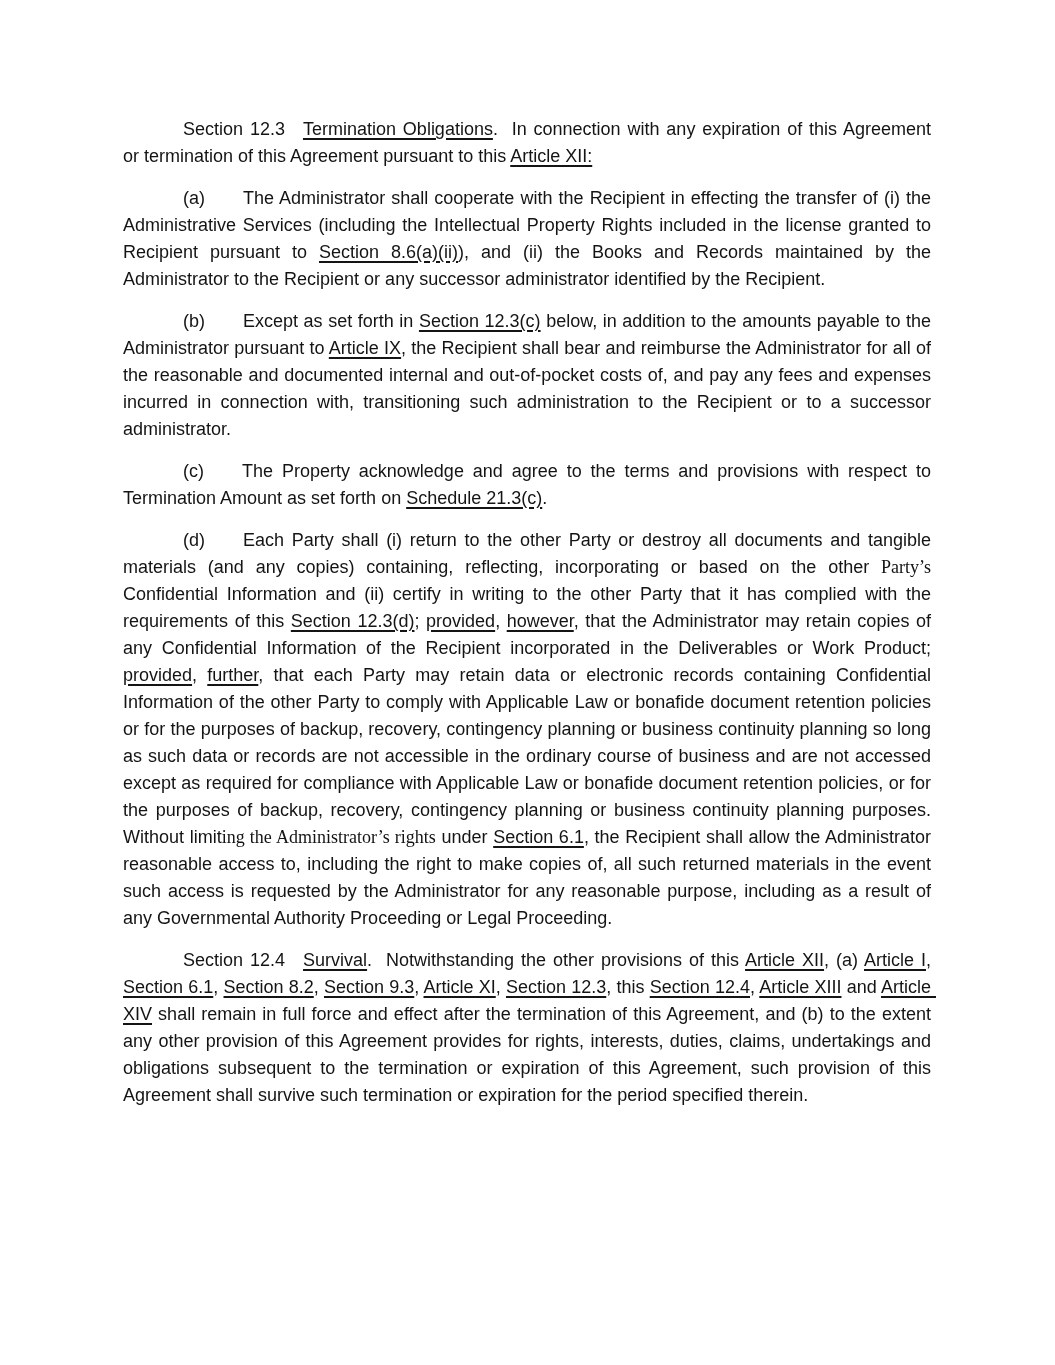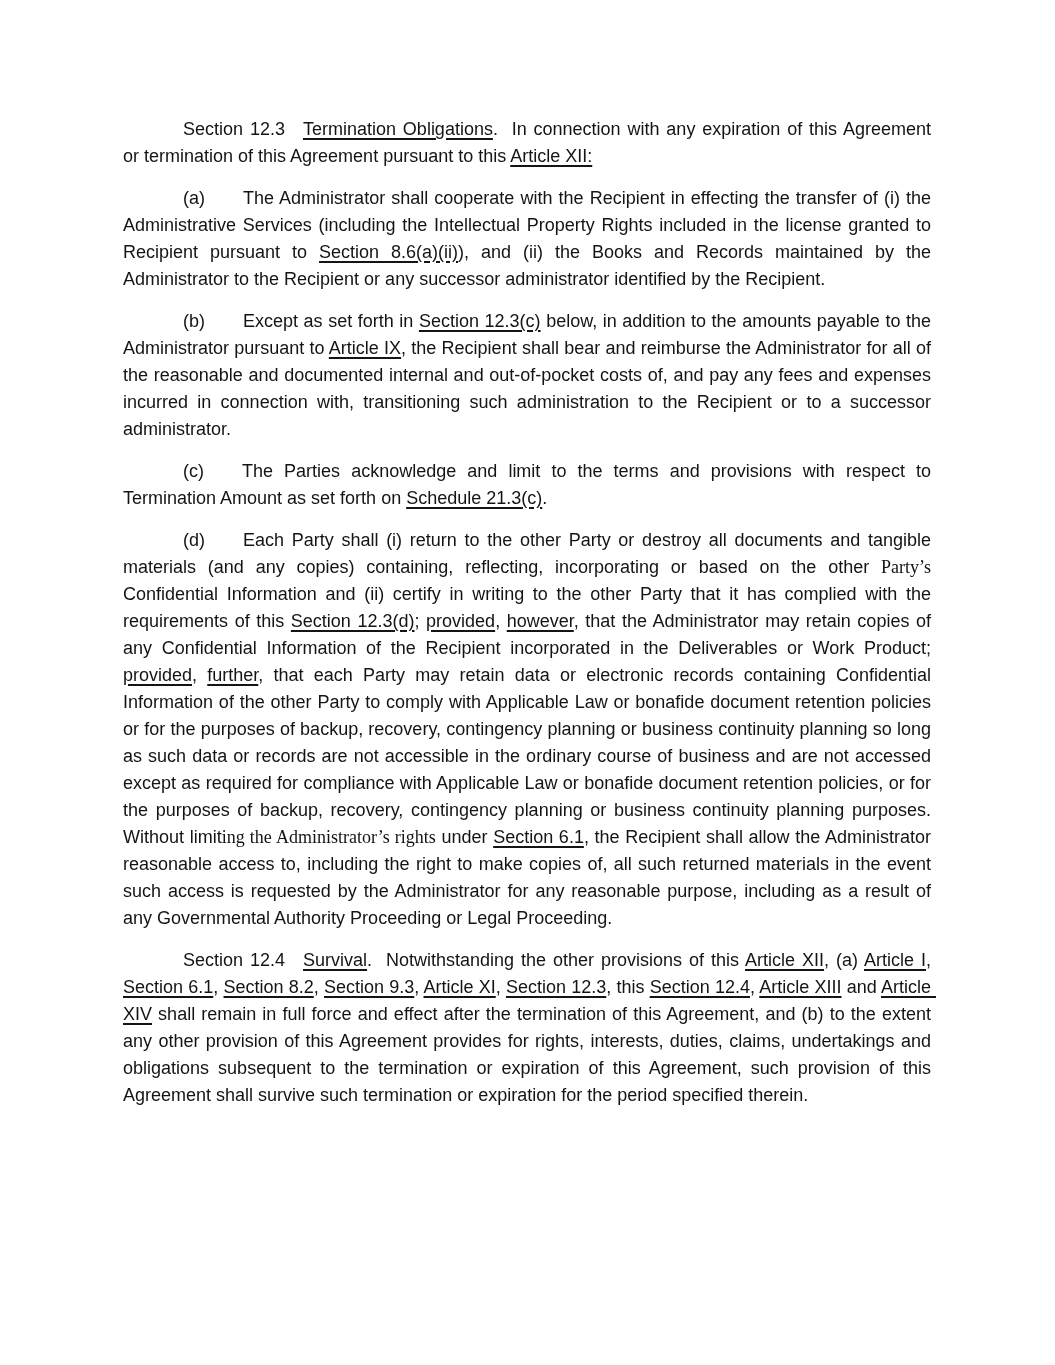--- a/index.html
+++ b/index.html
@@ -56,19 +56,19 @@
   }
 </style>
 </head>
 <body>
 
 <div class="page">
   <div class="doc-body">
       <p class="doc-par"><span>Section 12.3</span><span class="gap"></span><span class="u">Termination Obligations</span><span>.  In connection with any expiration of this Agreement or termination of this Agreement pursuant to this </span><span class="u">Article XII:</span></p>
       <p class="doc-par"><span>(a)</span><span class="tab"></span><span>The Administrator shall cooperate with the Recipient in effecting the transfer of (i) the Administrative Services (including the Intellectual Property Rights included in the license granted to Recipient pursuant to </span><span class="u">Section 8.6(a)(ii)</span><span>), and (ii) the Books and Records maintained by the Administrator to the Recipient or any successor administrator identified by the Recipient.</span></p>
       <p class="doc-par"><span>(b)</span><span class="tab"></span><span>Except as set forth in </span><span class="u">Section 12.3(c)</span><span> below, in addition to the amounts payable to the Administrator pursuant to </span><span class="u">Article IX</span><span>, the Recipient shall bear and reimburse the Administrator for all of the reasonable and documented internal and out-of-pocket costs of, and pay any fees and expenses incurred in connection with, transitioning such administration to the Recipient or to a successor administrator.</span></p>
-      <p class="doc-par"><span>(c)</span><span class="tab"></span><span>The Parties acknowledge and limit to the terms and provisions with respect to Termination Amount as set forth on </span><span class="u">Schedule 21.3(c)</span><span>.</span></p>
+      <p class="doc-par"><span>(c)</span><span class="tab"></span><span>The Property acknowledge and agree to the terms and provisions with respect to Termination Amount as set forth on </span><span class="u">Schedule 21.3(c)</span><span>.</span></p>
       <p class="doc-par"><span>(d)</span><span class="tab"></span><span>Each Party shall (i) return to the other Party or destroy all documents and tangible materials (and any copies) containing, reflecting, incorporating or based on the other </span><span class="serif">Party’s</span><span> Confidential Information and (ii) certify in writing to the other Party that it has complied with the requirements of this </span><span class="u">Section 12.3(d)</span><span>; </span><span class="u">provided</span><span>, </span><span class="u">however</span><span>, that the Administrator may retain copies of any Confidential Information of the Recipient incorporated in the Deliverables or Work Product; </span><span class="u">provided</span><span>, </span><span class="u">further</span><span>, that each Party may retain data or electronic records containing Confidential Information of the other Party to comply with Applicable Law or bonafide document retention policies or for the purposes of backup, recovery, contingency planning or business continuity planning so long as such data or records are not accessible in the ordinary course of business and are not accessed except as required for compliance with Applicable Law or bonafide document retention policies, or for the purposes of backup, recovery, contingency planning or business continuity planning purposes.  Without limit</span><span class="serif">ing the Administrator’s rights</span><span> under </span><span class="u">Section 6.1</span><span>, the Recipient shall allow the Administrator reasonable access to, including the right to make copies of, all such returned materials in the event such access is requested by the Administrator for any reasonable purpose, including as a result of any Governmental Authority Proceeding or Legal Proceeding.</span></p>
       <p class="doc-par"><span>Section 12.4</span><span class="gap"></span><span class="u">Survival</span><span>.  Notwithstanding the other provisions of this </span><span class="u">Article XII</span><span>, (a) </span><span class="u">Article I</span><span>, </span><span class="u">Section 6.1</span><span>, </span><span class="u">Section 8.2</span><span>, </span><span class="u">Section 9.3</span><span>, </span><span class="u">Article XI</span><span>, </span><span class="u">Section 12.3</span><span>, this </span><span class="u">Section 12.4</span><span>, </span><span class="u">Article XIII</span><span> and </span><span class="u">Article XIV</span><span> shall remain in full force and effect after the termination of this Agreement, and (b) to the extent any other provision of this Agreement provides for rights, interests, duties, claims, undertakings and obligations subsequent to the termination or expiration of this Agreement, such provision of this Agreement shall survive such termination or expiration for the period specified therein.</span></p>
     </div>
   <div class="page-number">26</div>
   <div class="footer-id">279488760v 8</div>
 </div>
 
 </body></html>

